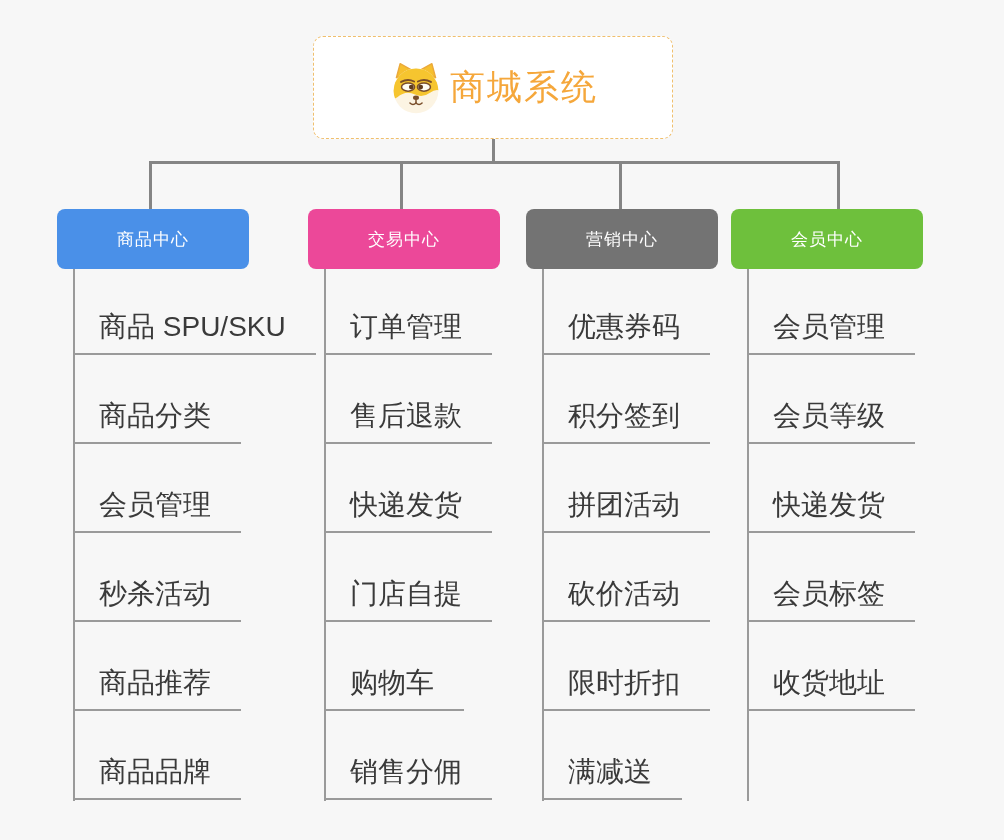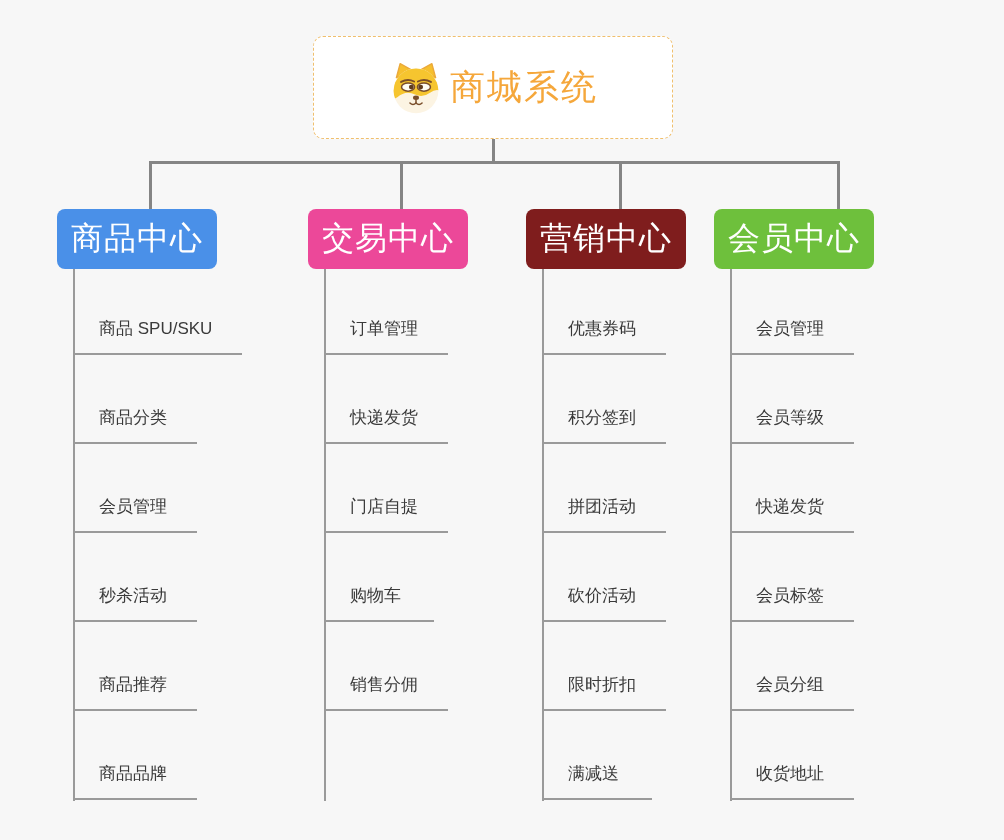--- a/index.html
+++ b/index.html
@@ -28,40 +28,40 @@
   }
   .root-title {
     font-size:35px; color:#f5a73b; letter-spacing:2px; font-weight:500;
   }
   .doge { width:56px; height:54px; flex:0 0 auto; }
 
   
   .column { position:absolute; top:209px; width:188px; }
   .pill {
     position:relative; z-index:2;
-    width:160px; height:60px; border-radius:8px;
+    width:192px; height:60px; border-radius:8px;
     display:flex; align-items:center; justify-content:center;
-    color:#fff; font-size:32px; letter-spacing:1px; cursor:pointer;
+    color:#fff; font-size:17px; letter-spacing:1px; cursor:pointer;
   }
   .pill-0 { background:#4A90E8; }
   .pill-1 { background:#ec4899; }
-  .pill-2 { background:#7f1d1d; }
+  .pill-2 { background:#737373; }
   .pill-3 { background:#6EC03C; }
 
   .trunk {
     position:absolute; left:16px; top:60px; width:2px; height:532px;
     background:#9a9a9a;
   }
   .leaves { position:absolute; left:16px; top:60px; }
   .leaf {
     width:fit-content; min-width:110px; height:89px;
     display:flex; align-items:flex-end;
-    padding:0 30px 13px 26px;
+    padding:0 30px 7px 26px;
     border-bottom:2px solid #9a9a9a;
-    font-size:17px; color:#3a3a3a; white-space:nowrap;
+    font-size:28px; color:#3a3a3a; white-space:nowrap;
     cursor:pointer;
   }
   .leaf:first-child { height:86px; }
 </style>
 </head>
 <body>
 
 <div class="canvas">
 
   <div class="conn conn-root-stub"></div>
@@ -110,46 +110,46 @@
       <div class="leaf">商品推荐</div>
       <div class="leaf">商品品牌</div>
     </div>
   </div>
 
   <div class="column" style="left:308px">
     <div class="pill pill-1">交易中心</div>
     <div class="trunk"></div>
     <div class="leaves">
       <div class="leaf">订单管理</div>
+      <div class="leaf">售后退款</div>
       <div class="leaf">快递发货</div>
       <div class="leaf">门店自提</div>
       <div class="leaf">购物车</div>
       <div class="leaf">销售分佣</div>
     </div>
   </div>
 
   <div class="column" style="left:526px">
     <div class="pill pill-2">营销中心</div>
     <div class="trunk"></div>
     <div class="leaves">
       <div class="leaf">优惠券码</div>
       <div class="leaf">积分签到</div>
       <div class="leaf">拼团活动</div>
       <div class="leaf">砍价活动</div>
       <div class="leaf">限时折扣</div>
       <div class="leaf">满减送</div>
     </div>
   </div>
 
-  <div class="column" style="left:714px">
+  <div class="column" style="left:731px">
     <div class="pill pill-3">会员中心</div>
     <div class="trunk"></div>
     <div class="leaves">
       <div class="leaf">会员管理</div>
       <div class="leaf">会员等级</div>
       <div class="leaf">快递发货</div>
       <div class="leaf">会员标签</div>
-      <div class="leaf">会员分组</div>
       <div class="leaf">收货地址</div>
     </div>
   </div>
 
 </div>
 
 </body></html>

